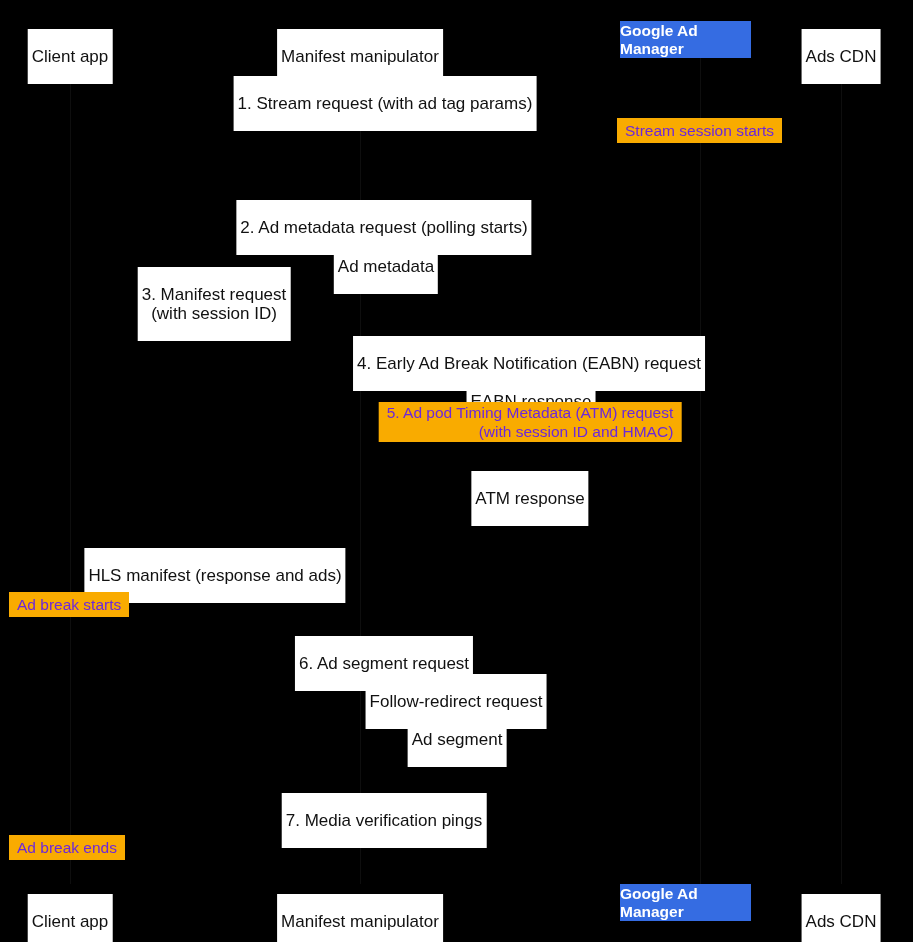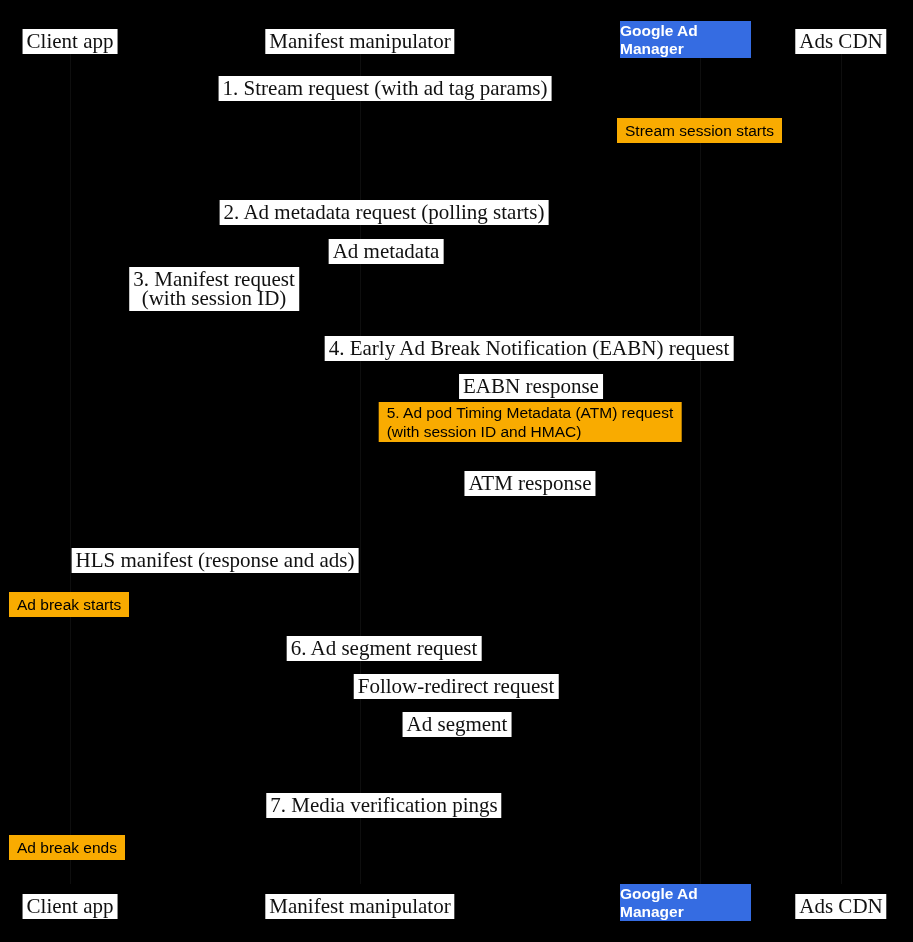--- a/index.html
+++ b/index.html
@@ -6,30 +6,30 @@
   .canvas{
     position:relative;width:913px;height:942px;
     background:var(--bg,#000);
     font-family:"Liberation Sans",sans-serif;
     overflow:hidden;
   }
   .lifeline{position:absolute;top:52px;height:832px;width:1px;background:#0e0e0e;}
   .lbl{
     position:absolute;transform:translateX(-50%);
     background:var(--label-bg,#fff);color:var(--label-text,#111);
-    font-size:21px;line-height:19px;padding:3px 4px;
-    white-space:nowrap;text-align:center;font-family:Liberation Serif, serif;
+    font-size:17px;line-height:19px;padding:18px 4px;
+    white-space:nowrap;text-align:center;
   }
   .lbl.multi{white-space:normal;}
   .lbl.multi span{display:block;}
   .note{
     position:absolute;
-    background:var(--yellow,#F9AB00);color:#000000;
+    background:var(--yellow,#F9AB00);color:#6d28d9;
     font-size:15.5px;line-height:19px;padding:3px 8px;
-    white-space:nowrap;text-align:left;
+    white-space:nowrap;text-align:right;
   }
   .note.centered{transform:translateX(-50%);}
   .note.multi{white-space:normal;padding:1px 8px;}
   .note.multi span{display:block;}
   .actor-box{
     position:absolute;width:131px;height:37px;
     background:var(--blue,#356CE2);color:var(--blue-text,#fff);
     display:flex;align-items:center;justify-content:center;
     font-size:15.5px;font-weight:700;
   }

